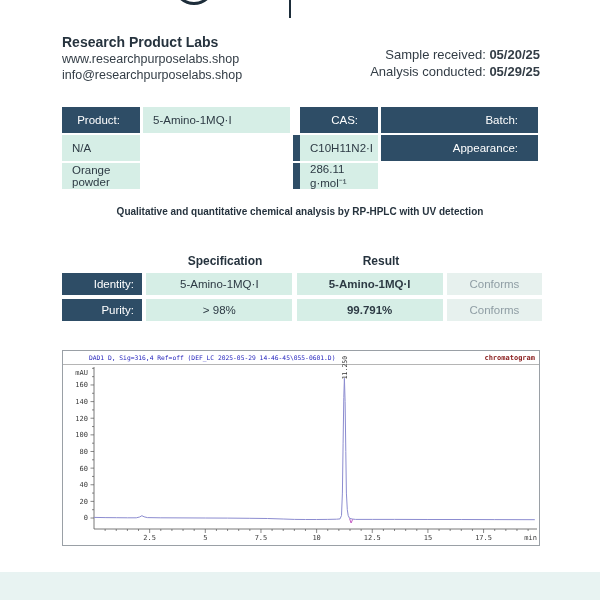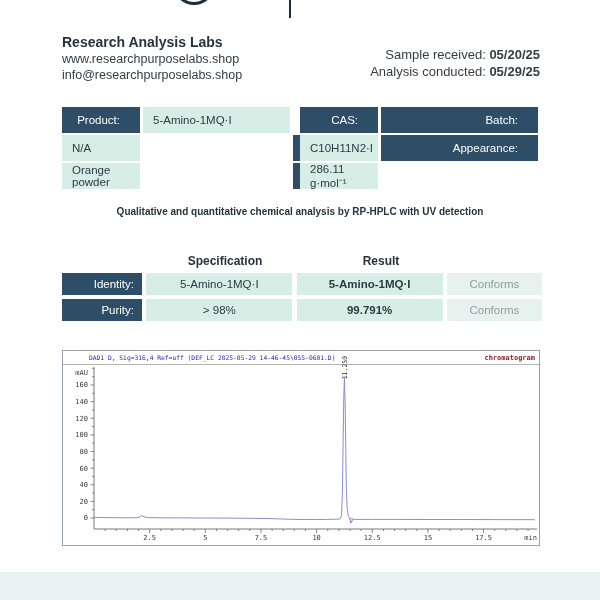--- a/index.html
+++ b/index.html
@@ -50,21 +50,21 @@
   .footer{position:absolute;left:0;top:572px;width:600px;height:28px;background:#e8f3f2;}
 </style>
 </head>
 <body>
 
 <div class="logo-arc"></div>
 <div class="logo-divider"></div>
 
 <div class="header">
   <div>
-    <div class="company-name">Research Analysis Labs</div>
+    <div class="company-name">Research Product Labs</div>
     <div class="company-line">www.researchpurposelabs.shop</div>
     <div class="company-line">info@researchpurposelabs.shop</div>
   </div>
   <div class="dates">
     <div><span>Sample received: </span><b>05/20/25</b></div>
     <div><span>Analysis conducted: </span><b>05/29/25</b></div>
   </div>
 </div>
 
 <div class="product-grid">

